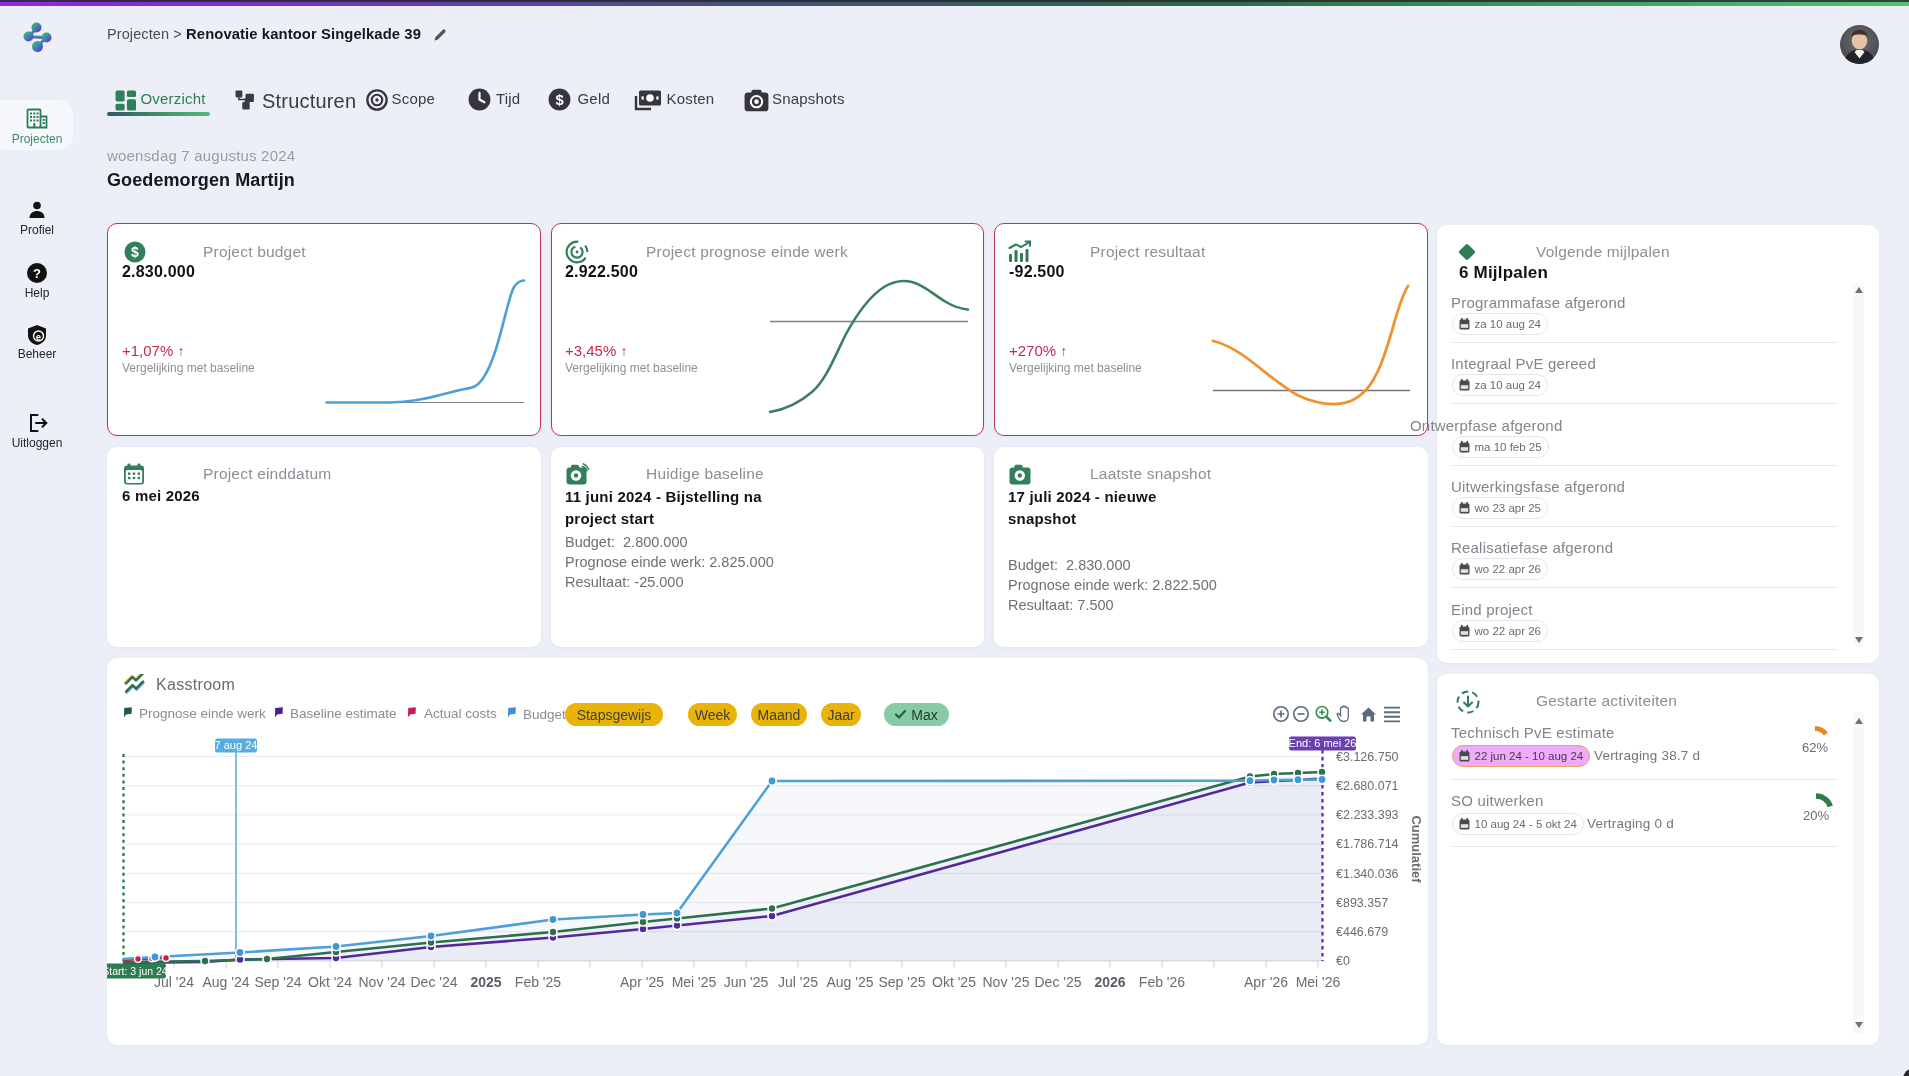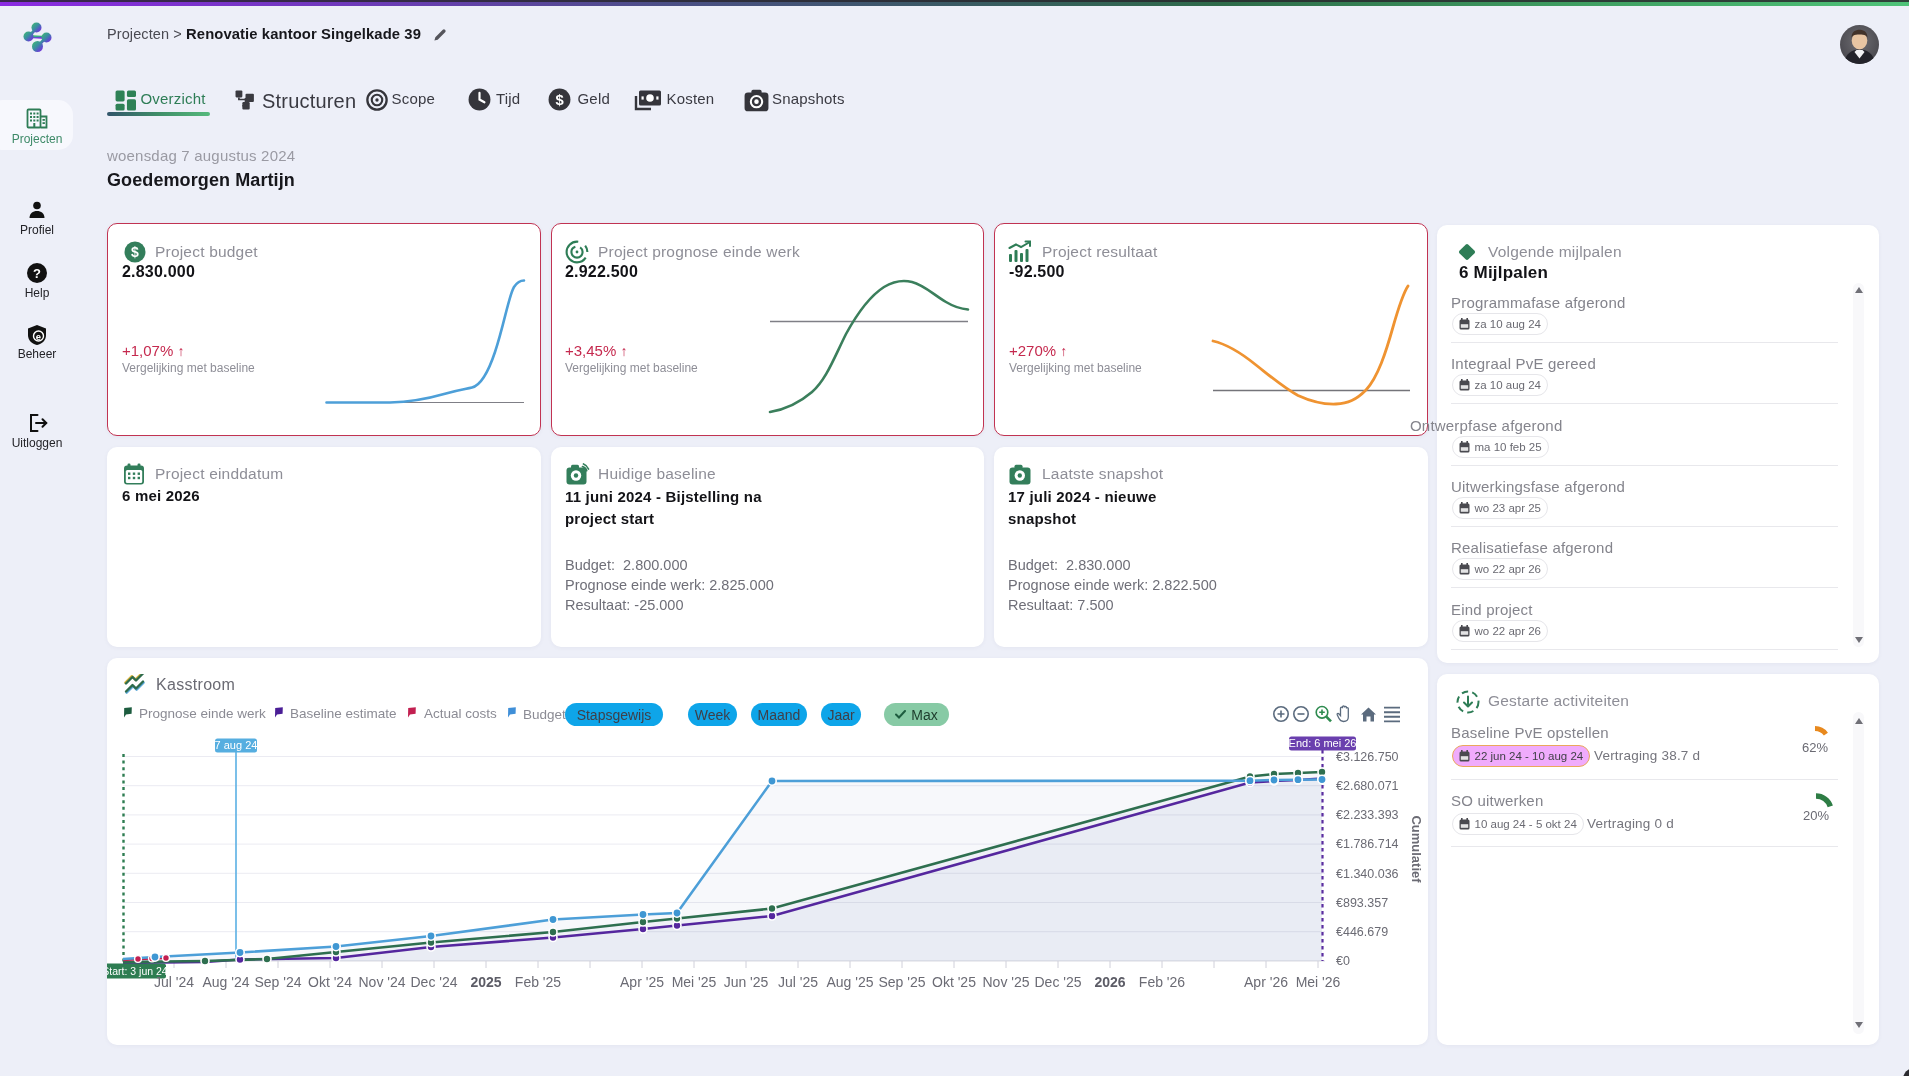--- a/index.html
+++ b/index.html
@@ -1,24 +1,24 @@
 <!DOCTYPE html>
 <html><head>
 <meta charset="utf-8">
 <style>
 *{margin:0;padding:0;box-sizing:border-box;}
 html,body{width:1909px;height:1076px;overflow:hidden;}
 body{font-family:"Liberation Sans",sans-serif;background:#edeff8;position:relative;}
 .abs{position:absolute;}
 .card{position:absolute;background:#fff;border-radius:10px;box-shadow:0 1px 4px rgba(50,60,90,0.05);}
 .redcard{border:1.5px solid #c13352;}
-.glabel{color:#8e8e97;font-size:15.5px;letter-spacing:0.2px;}
+.glabel{color:#8e8e97;font-size:15.5px;letter-spacing:0.2px;margin-left:48px;}
 .pill{position:absolute;height:22px;border:1px solid #e6e6ea;border-radius:11px;background:#fff;display:flex;align-items:center;gap:5px;padding:0 6px;color:#6a6a72;font-size:11.5px;white-space:nowrap;}
 .sep{position:absolute;height:1px;background:#e8e8ec;}
-.btnpill{position:absolute;height:23px;border-radius:12px;background:#0ea5e9;color:#3f3f48;font-size:14px;display:flex;align-items:center;justify-content:center;}
+.btnpill{position:absolute;height:23px;border-radius:12px;background:#eab308;color:#3f3f48;font-size:14px;display:flex;align-items:center;justify-content:center;}
 .scrolltrack{position:absolute;width:11px;background:#f8f8fa;border-radius:6px;z-index:4;}
 .tri{position:absolute;width:0;height:0;z-index:5;}
 </style>
 </head>
 <body>
 
 <div class="abs" style="left:0;top:0;width:1909px;height:6px;background:linear-gradient(90deg,#8b2be2 0%,#6f39bb 18%,#4b4f86 35%,#3a5a64 50%,#2e6b4a 64%,#3f9f62 83%,#4fc379 100%);"></div>
 <div class="abs" style="left:0;top:0;width:1909px;height:2px;background:rgba(40,38,44,0.82);"></div>
 
 <div class="abs" id="sidebar" style="left:0;top:6px;width:95px;height:1070px;">
@@ -249,21 +249,21 @@
 
 <svg class="abs" style="left:566px;top:463px;" width="24" height="22" viewBox="0 0 24 22">
   <rect x="0.5" y="4.5" width="20" height="17" rx="3" fill="#337e5b"></rect>
   <rect x="5" y="1.8" width="8" height="5" rx="1.5" fill="#337e5b"></rect>
   <circle cx="10" cy="12.5" r="5.2" fill="#fff"></circle>
   <circle cx="10" cy="12.5" r="2.2" fill="#337e5b"></circle>
   <path d="M16.5 3.5 a6 6 0 0 1 4.2 4.2 M17.5 1 a9 9 0 0 1 5 5" fill="none" stroke="#337e5b" stroke-width="1.7" stroke-linecap="round"></path>
 </svg>
 <div class="abs glabel" style="left:598px;top:465px;">Huidige baseline</div>
 <div class="abs" style="left:565px;top:486px;font-size:15px;font-weight:bold;color:#131317;letter-spacing:0.2px;line-height:21.5px;">11 juni 2024 - Bijstelling na<br>project start</div>
-<div class="abs" style="left:565px;top:555px;font-size:14.5px;color:#6f6f78;line-height:20px;">Budget:&nbsp; 2.800.000<br>Prognose einde werk: 2.825.000<br>Resultaat: -25.000</div>
+<div class="abs" style="left:565px;top:532px;font-size:14.5px;color:#6f6f78;line-height:20px;">Budget:&nbsp; 2.800.000<br>Prognose einde werk: 2.825.000<br>Resultaat: -25.000</div>
 
 <svg class="abs" style="left:1009px;top:463px;" width="24" height="22" viewBox="0 0 24 22">
   <rect x="0.5" y="4.5" width="21" height="17" rx="3" fill="#337e5b"></rect>
   <rect x="5.5" y="1.8" width="8" height="5" rx="1.5" fill="#337e5b"></rect>
   <circle cx="10.8" cy="12.5" r="5.2" fill="#fff"></circle>
   <circle cx="10.8" cy="12.5" r="2.2" fill="#337e5b"></circle>
 </svg>
 <div class="abs glabel" style="left:1042px;top:465px;">Laatste snapshot</div>
 <div class="abs" style="left:1008px;top:486px;font-size:15px;font-weight:bold;color:#131317;letter-spacing:0.2px;line-height:21.5px;">17 juli 2024 - nieuwe<br>snapshot</div>
 <div class="abs" style="left:1008px;top:555px;font-size:14.5px;color:#6f6f78;line-height:20px;">Budget:&nbsp; 2.830.000<br>Prognose einde werk: 2.822.500<br>Resultaat: 7.500</div>
@@ -547,21 +547,21 @@
 <div class="pill" style="left:1451.5px;top:619.5px;">
   <svg width="11" height="12" viewBox="0 0 11 12">
       <rect x="0.5" y="1.5" width="10" height="10" rx="1.5" fill="#4a4a50"></rect>
       <rect x="2" y="0" width="1.6" height="3" fill="#4a4a50"></rect>
       <rect x="7.4" y="0" width="1.6" height="3" fill="#4a4a50"></rect>
       <rect x="1.8" y="6.2" width="7.4" height="3.6" fill="#fff" opacity="0.85"></rect>
     </svg>
   wo 22 apr 26</div>
 <div class="sep" style="left:1451px;top:648.5px;width:387px;"></div>
 
-<div class="abs" style="left:1451px;top:724px;font-size:15px;color:#84848c;letter-spacing:0.2px;">Baseline PvE opstellen</div>
+<div class="abs" style="left:1451px;top:724px;font-size:15px;color:#84848c;letter-spacing:0.2px;">Technisch PvE estimate</div>
 <div class="pill" style="left:1451.5px;top:745px;border:1.5px solid #eaa75c;background:#f0abfc;color:#3f3f46;font-size:11.5px;padding:0 6px;">
   <svg width="11" height="12" viewBox="0 0 11 12">
       <rect x="0.5" y="1.5" width="10" height="10" rx="1.5" fill="#4a4a50"></rect>
       <rect x="2" y="0" width="1.6" height="3" fill="#4a4a50"></rect>
       <rect x="7.4" y="0" width="1.6" height="3" fill="#4a4a50"></rect>
       <rect x="1.8" y="6.2" width="7.4" height="3.6" fill="#fff" opacity="0.85"></rect>
     </svg>
   22 jun 24 - 10 aug 24</div>
 <div class="abs" style="left:1594px;top:748px;font-size:13.5px;color:#74747c;letter-spacing:0.2px;">Vertraging 38.7 d</div>
 <svg class="abs" style="left:1797px;top:724px;" width="36" height="36" viewBox="0 0 36 36">

